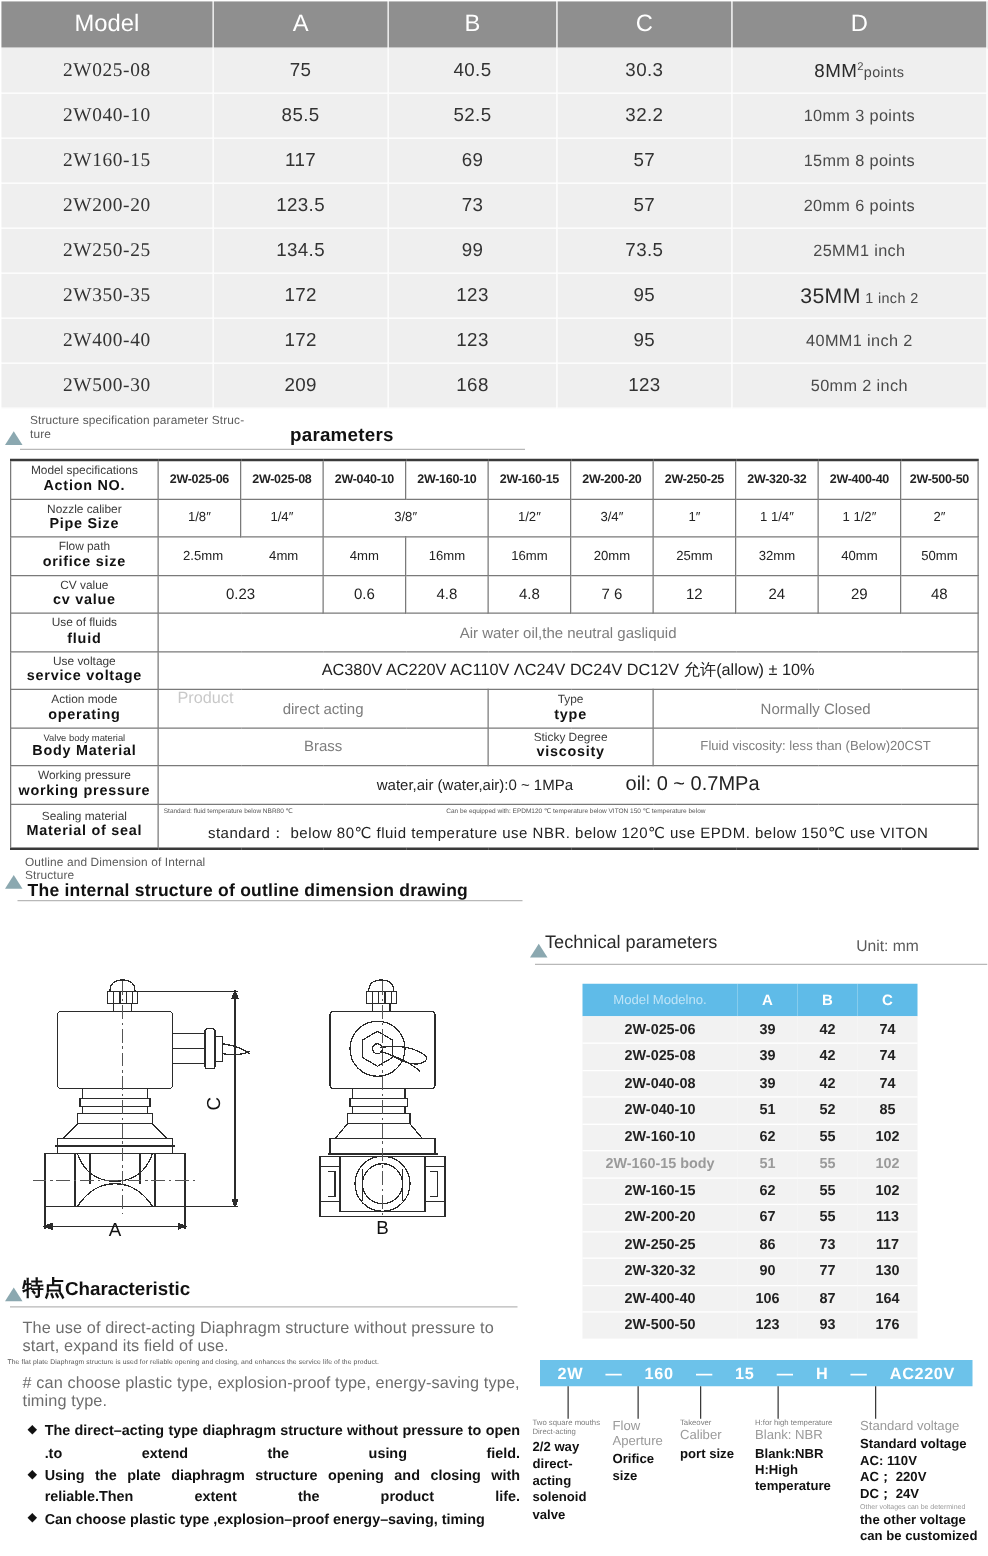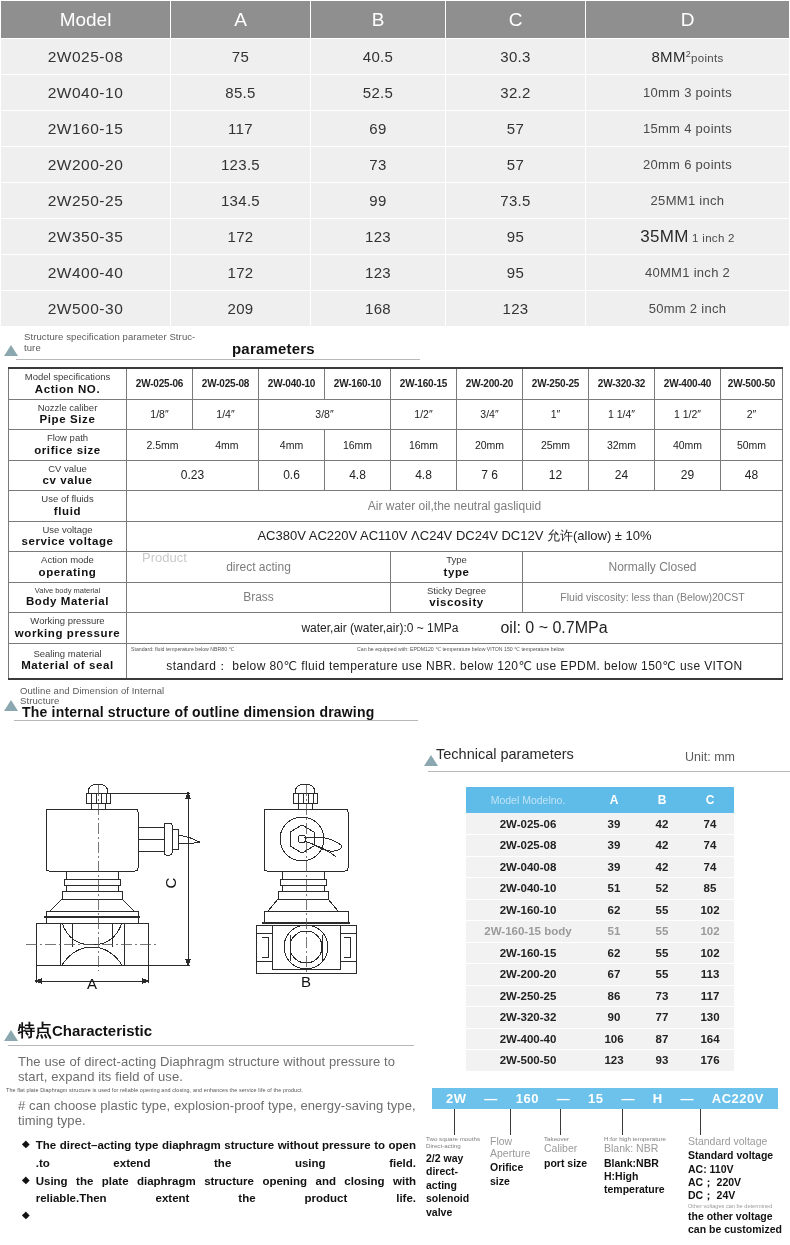--- a/index.html
+++ b/index.html
@@ -22,21 +22,21 @@
   }
   .dim-table th.c-model { width:170px; }
   .dim-table th.c-a { width:140px; }
   .dim-table th.c-b { width:135px; }
   .dim-table th.c-c { width:140px; }
   .dim-table td {
     background:#efefef; border:1px solid #ffffff;
     height:36px; text-align:center; vertical-align:middle;
     font-size:15px; color:#333; letter-spacing:0.3px;
   }
-  .dim-table td.model { font-size:15.5px; letter-spacing:0.5px; }
+  .dim-table td.model { font-size:15.5px; letter-spacing:0.5px;font-family:Liberation Serif, serif; }
   .dim-table td.dcell { font-size:13px; color:#4a4a4a; }
   .dcell .big { font-size:15px; color:#2b2b2b; }
   .dcell sup { font-size:9px; vertical-align:super; }
   .dcell .sm { font-size:11.5px; }
 
   
   .sec-head { position:relative; padding-left:22px; }
   .sec-head .tri {
     position:absolute; left:4px; bottom:5px;
     width:0; height:0;
@@ -147,21 +147,21 @@
         <td>85.5</td>
         <td>52.5</td>
         <td>32.2</td>
         <td class="dcell">10mm 3 points</td>
       </tr>
       <tr>
         <td class="model">2W160-15</td>
         <td>117</td>
         <td>69</td>
         <td>57</td>
-        <td class="dcell">15mm 4 points</td>
+        <td class="dcell">15mm 8 points</td>
       </tr>
       <tr>
         <td class="model">2W200-20</td>
         <td>123.5</td>
         <td>73</td>
         <td>57</td>
         <td class="dcell">20mm 6 points</td>
       </tr>
       <tr>
         <td class="model">2W250-25</td>
@@ -596,20 +596,21 @@
       <div class="row">
         <span class="dia">◆</span>
         <span class="jt">The direct–acting type diaphragm structure without pressure to open .to extend the using field.</span>
       </div>
       <div class="row">
         <span class="dia">◆</span>
         <span class="jt">Using the plate diaphragm structure opening and closing with reliable.Then extent the product life.</span>
       </div>
       <div class="row">
         <span class="dia">◆</span>
+        <span class="">Can choose plastic type ,explosion–proof energy–saving, timing</span>
       </div>
     </div>
 </div>
 
 <div style="position:absolute;left:432px;top:1088px;width:346px;">
   <div class="code-band" id="code-band">
       <span>2W</span>
       <span>—</span>
       <span>160</span>
       <span>—</span>

